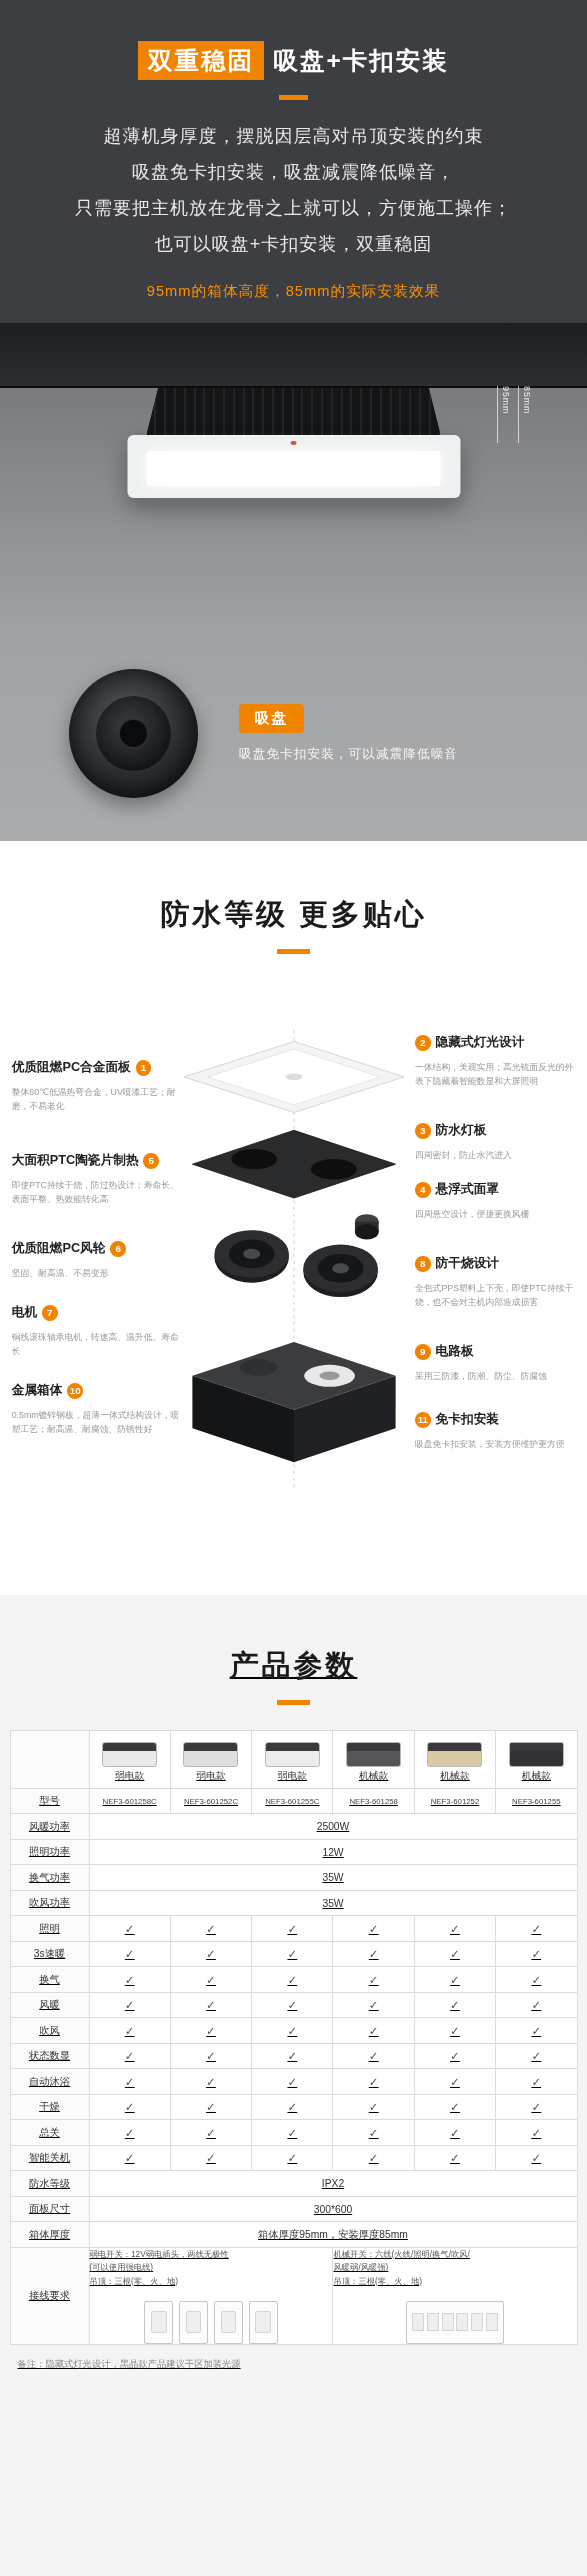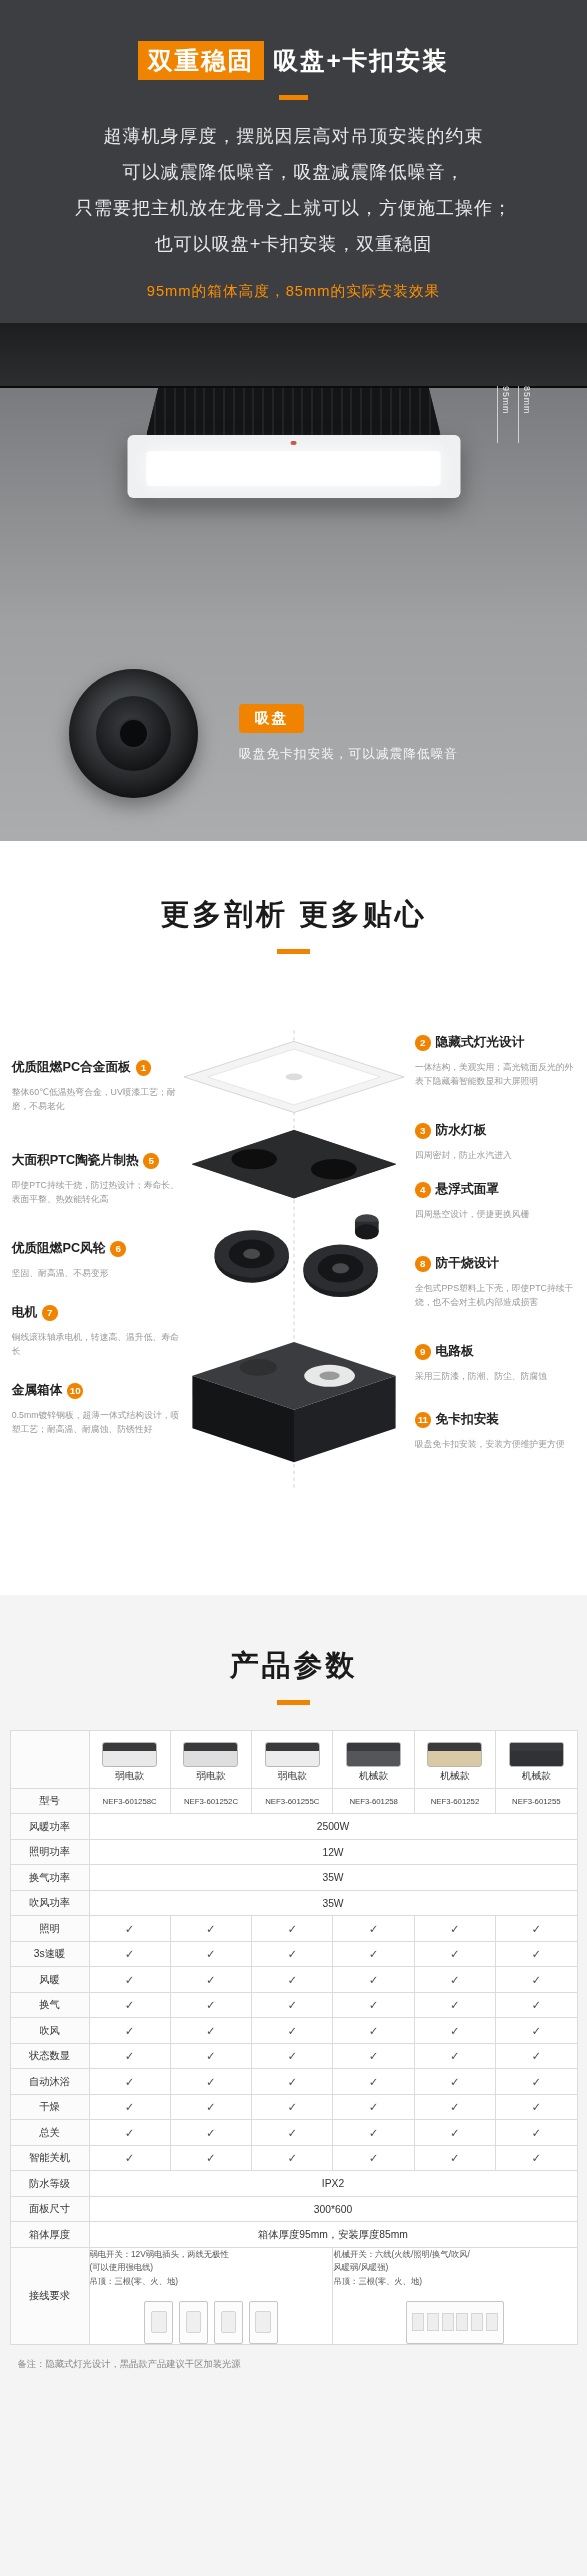--- a/index.html
+++ b/index.html
@@ -37,21 +37,21 @@
   .sec-title{text-align:center;font-size:29px;font-weight:bold;color:#1b1b1b;letter-spacing:2.9px;}
   .sec-dash{width:33px;height:4.9px;background:#f08300;margin:13.7px auto 7.8px;}
   .diagram{position:relative;height:626px;}
   .diagram svg{position:absolute;left:50%;transform:translateX(-50%);top:69px;}
   .co{position:absolute;width:171px;}
   .co-t{display:flex;align-items:center;gap:4.9px;font-size:12.7px;font-weight:bold;color:#222;}
   .co-n{flex:none;width:15.7px;height:15.7px;border-radius:50%;background:#f08300;color:#fff;font-size:9.8px;line-height:15.7px;text-align:center;font-weight:bold;}
   .co-d{font-size:8.8px;color:#999;line-height:1.55;margin-top:10px;}
   .co.left{left:11.7px;} .co.right{left:415px;width:164px;}
   
-  .s3{height:981px;background:#f4f4f5;box-sizing:border-box;padding-top:51px;}
+  .s3{height:981px;background:#f4f4f5;box-sizing:border-box;padding-top:51px;text-decoration:underline;}
   table.params{width:568px;margin:25.4px auto 0;border-collapse:collapse;background:#fff;table-layout:fixed;}
   table.params td{border:1px solid #dcdcdc;text-align:center;vertical-align:middle;padding:0;}
   td.lbl{width:78px;font-size:10.3px;color:#333;background:#fbfbfb;height:24.5px;margin-top:14px;}
   td.prod{height:57px;}
   .thumb{width:53px;height:23.5px;margin:5.9px auto 2.9px;border:1px solid #b7b7b7;border-radius:2.9px;position:relative;overflow:hidden;}
   .thumb-strip{position:absolute;top:0;left:0;right:0;height:7.8px;background:#3a3a3c;}
   .ptype{font-size:9.8px;color:#333;}
   td.model{font-size:7.8px;color:#444;height:23.5px;}
   td.val{font-size:10.3px;color:#333;height:24.5px;}
   td.chk{font-size:11.7px;color:#555;height:24.5px;}
@@ -68,21 +68,21 @@
 <body>
 
 <div class="s1-text">
   <div class="headline">
     <span class="badge">双重稳固</span>
     <span class="rest">吸盘+卡扣安装</span>
   </div>
   <div class="dash"></div>
   <div class="intro">
       <div>超薄机身厚度，摆脱因层高对吊顶安装的约束</div>
-      <div>可以减震降低噪音，吸盘减震降低噪音，</div>
+      <div>吸盘免卡扣安装，吸盘减震降低噪音，</div>
       <div>只需要把主机放在龙骨之上就可以，方便施工操作；</div>
       <div>也可以吸盘+卡扣安装，双重稳固</div>
     </div>
   <div class="hl">95mm的箱体高度，85mm的实际安装效果</div>
 </div>
 
 <div class="s1-photo">
   <div class="ceiling"></div>
   <div class="unit">
     <div class="chassis"></div>
@@ -99,21 +99,21 @@
 
 <div class="s1-closeup">
   <div class="cup"></div>
   <div>
     <span class="suction-badge">吸盘</span>
     <div class="suction-caption">吸盘免卡扣安装，可以减震降低噪音</div>
   </div>
 </div>
 
 <div class="s2">
-  <div class="sec-title">更多剖析 更多贴心</div>
+  <div class="sec-title">防水等级 更多贴心</div>
   <div class="sec-dash"></div>
   <div class="diagram">
     <svg viewBox="0 0 300 540" width="254" height="458">
       <line x1="150" y1="0" x2="150" y2="540" stroke="#c9c9c9" stroke-width="1" stroke-dasharray="4 4"></line>
       <polygon points="20,55 150,13 280,55 150,97" fill="#f4f4f4" stroke="#cfcfcf"></polygon>
       <polygon points="48,55 150,22 252,55 150,88" fill="#ffffff" stroke="#e2e2e2"></polygon>
       <ellipse cx="150" cy="55" rx="10" ry="4" fill="#dddddd"></ellipse>
       <polygon points="30,158 150,118 270,158 150,198" fill="#2a2b2d" stroke="#1a1a1a"></polygon>
       <ellipse cx="103" cy="152" rx="27" ry="12" fill="#0e0e0f"></ellipse>
       <ellipse cx="197" cy="164" rx="27" ry="12" fill="#0e0e0f"></ellipse>
@@ -300,30 +300,30 @@
         <tr>
           <td class="lbl">3s速暖</td>
           <td class="chk">✓</td>
           <td class="chk">✓</td>
           <td class="chk">✓</td>
           <td class="chk">✓</td>
           <td class="chk">✓</td>
           <td class="chk">✓</td>
         </tr>
         <tr>
+          <td class="lbl">换气</td>
+          <td class="chk">✓</td>
+          <td class="chk">✓</td>
+          <td class="chk">✓</td>
+          <td class="chk">✓</td>
+          <td class="chk">✓</td>
+          <td class="chk">✓</td>
+        </tr>
+        <tr>
           <td class="lbl">风暖</td>
-          <td class="chk">✓</td>
-          <td class="chk">✓</td>
-          <td class="chk">✓</td>
-          <td class="chk">✓</td>
-          <td class="chk">✓</td>
-          <td class="chk">✓</td>
-        </tr>
-        <tr>
-          <td class="lbl">换气</td>
           <td class="chk">✓</td>
           <td class="chk">✓</td>
           <td class="chk">✓</td>
           <td class="chk">✓</td>
           <td class="chk">✓</td>
           <td class="chk">✓</td>
         </tr>
         <tr>
           <td class="lbl">吹风</td>
           <td class="chk">✓</td>

